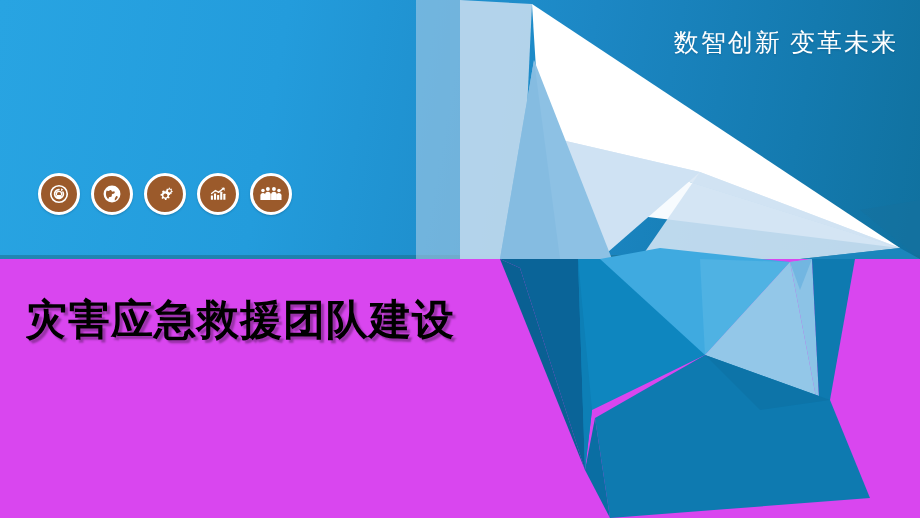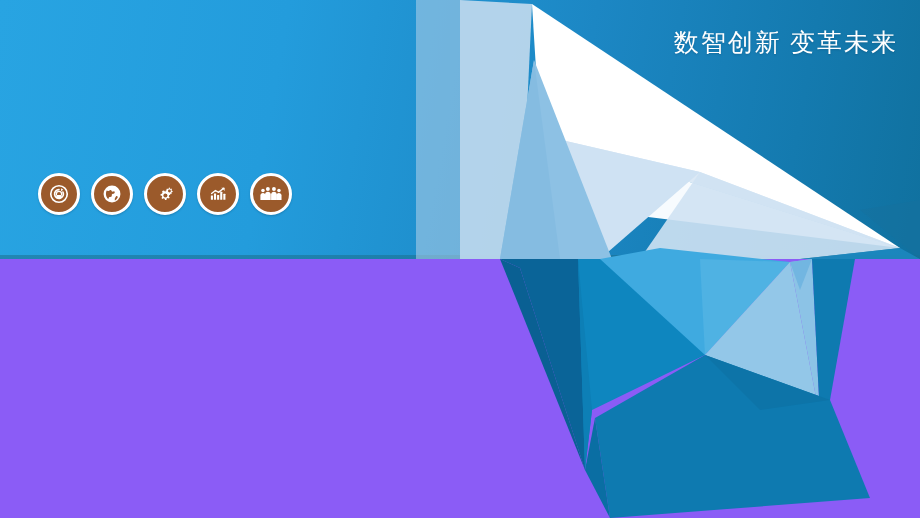--- a/index.html
+++ b/index.html
@@ -10,21 +10,21 @@
   }
   body {
     font-family: "Liberation Sans", "DejaVu Sans", sans-serif;
   }
 
   #slide {
     position: relative;
     width: 920px;
     height: 518px;
     overflow: hidden;
-    background: #8b5cf6;
+    background: #d946ef;
   }
 
   
   .header-band {
     position: absolute;
     left: 0;
     top: 0;
     width: 920px;
     height: 259px;
     background: linear-gradient(100deg, #28a4e2 0%, #239cdc 30%, #1c87c4 62%, #147aaf 85%, #10719f 100%);
@@ -217,14 +217,15 @@
             <path d="M13.1 17.6v-6c0-1.7 1.4-3 3.1-3s3.1 1.3 3.1 3v6z"></path>
             <circle cx="21.6" cy="7.2" r="1.9"></circle>
             <path d="M18.8 17.6v-4.9c0-1.5 1.2-2.7 2.8-2.7s2.8 1.2 2.8 2.7v4.9z"></path>
           </g>
         </svg>
       </span>
     </div>
 
   </div>
 
+  <div class="slide-title">灾害应急救援团队建设</div>
 
 </div>
 
 </body></html>

